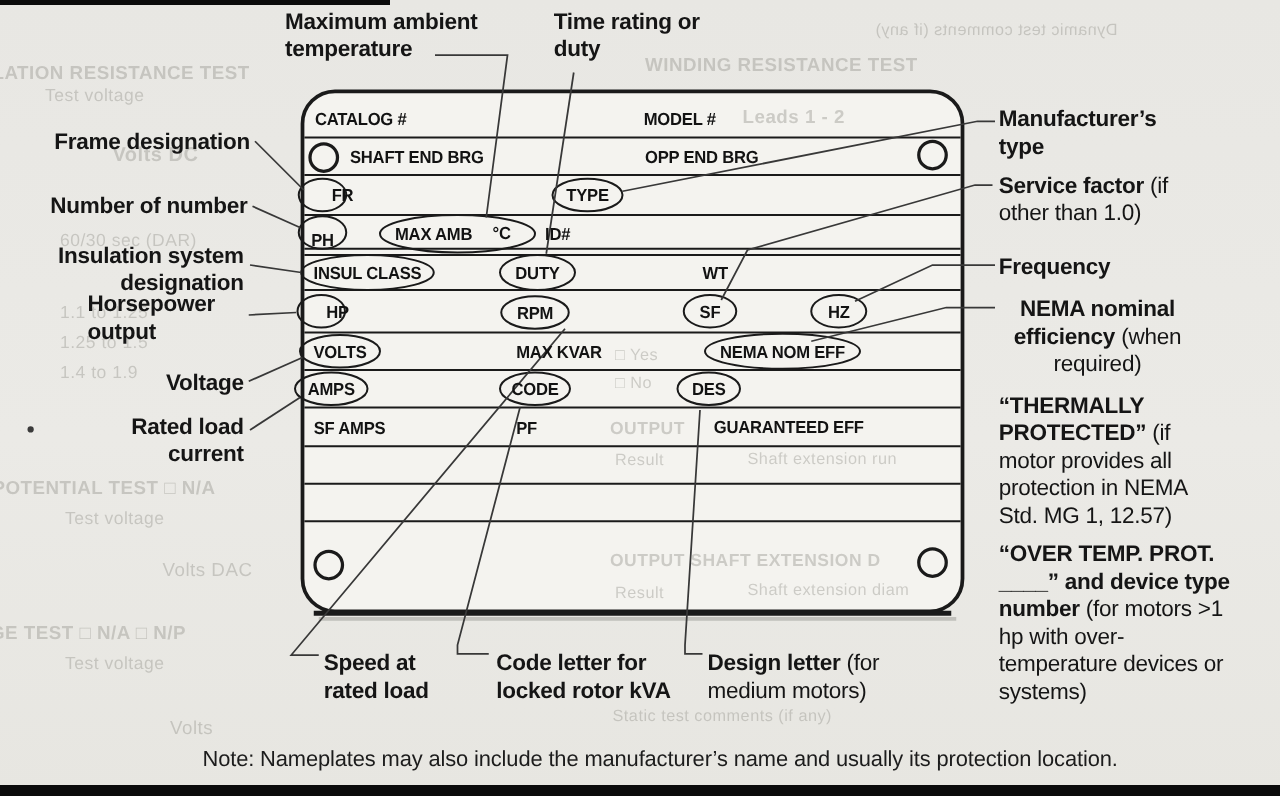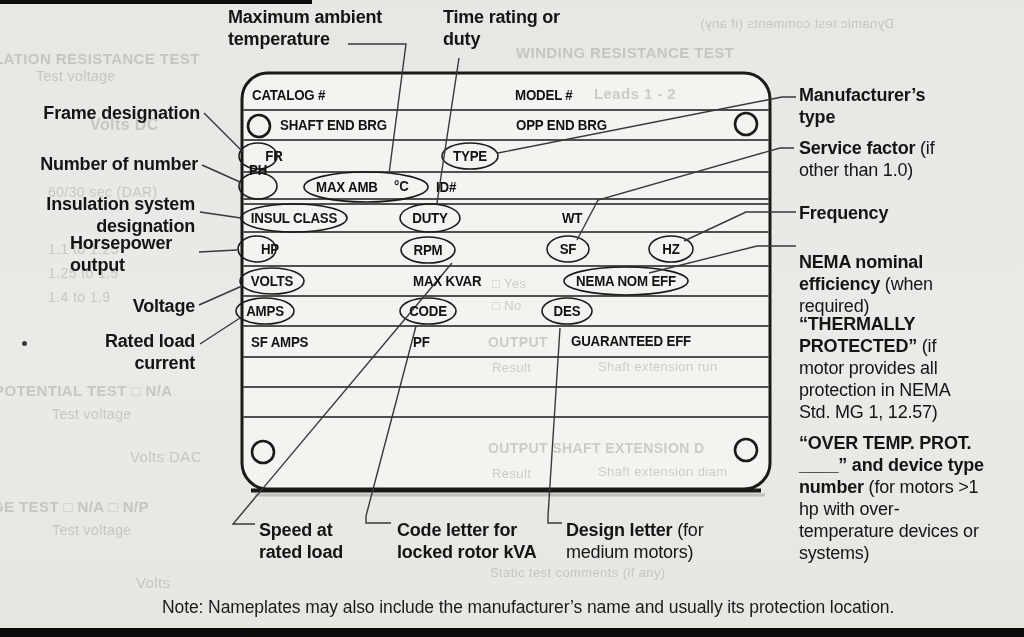--- a/index.html
+++ b/index.html
@@ -112,21 +112,21 @@
     <div class="ghost" style="left: 488px; top: 440px; font-size: 14px; font-weight: 700;">OUTPUT SHAFT EXTENSION D</div>
     <div class="ghost" style="left: 492px; top: 466px; font-size: 13px; font-weight: 400;">Result</div>
     <div class="ghost" style="left: 598px; top: 464px; font-size: 13px; font-weight: 400;">Shaft extension diam</div>
     <div class="ghost" style="left: 490px; top: 565px; font-size: 13px; font-weight: 400;">Static test comments (if any)</div>
     <div class="plate-text pt-l" style="left: 252px; top: 95px;">CATALOG #</div>
     <div class="plate-text pt-l" style="left: 515px; top: 95px;">MODEL #</div>
     <div class="plate-text pt-l" style="left: 280px; top: 125px;">SHAFT END BRG</div>
     <div class="plate-text pt-l" style="left: 516px; top: 125px;">OPP END BRG</div>
     <div class="plate-text pt-c" style="left: 258px; top: 156px; margin-left: 16px;">FR</div>
     <div class="plate-text pt-c" style="left: 470px; top: 156px;">TYPE</div>
-    <div class="plate-text pt-c" style="left: 258px; top: 170px;">PH</div>
+    <div class="plate-text pt-c" style="left: 258px; top: 192px;">PH</div>
     <div class="plate-text pt-l" style="left: 316px; top: 187px;">MAX AMB</div>
     <div class="plate-text pt-l" style="left: 394px; top: 186px;">°C</div>
     <div class="plate-text pt-l" style="left: 436px; top: 187px;">ID#</div>
     <div class="plate-text pt-c" style="left: 294px; top: 218px;">INSUL CLASS</div>
     <div class="plate-text pt-c" style="left: 430px; top: 218px;">DUTY</div>
     <div class="plate-text pt-l" style="left: 562px; top: 218px;">WT</div>
     <div class="plate-text pt-c" style="left: 270px; top: 249px;">HP</div>
     <div class="plate-text pt-c" style="left: 428px; top: 250px;">RPM</div>
     <div class="plate-text pt-c" style="left: 568px; top: 249px;">SF</div>
     <div class="plate-text pt-c" style="left: 671px; top: 249px;">HZ</div>
@@ -143,21 +143,21 @@
     <div class="callout" style="left: 443px; top: 6px; width: 120px; text-align: left;"><span>Time rating or duty</span></div>
     <div class="callout" style="left: 20px; top: 102px; width: 180px; text-align: right;"><span>Frame designation</span></div>
     <div class="callout" style="left: 18px; top: 153px; width: 180px; text-align: right;"><span>Number of number</span></div>
     <div class="callout" style="left: 40px; top: 193px; width: 155px; text-align: right;"><span>Insulation system designation</span></div>
     <div class="callout" style="left: 70px; top: 232px; width: 125px; text-align: left;"><span>Horsepower output</span></div>
     <div class="callout" style="left: 65px; top: 295px; width: 130px; text-align: right;"><span>Voltage</span></div>
     <div class="callout" style="left: 85px; top: 330px; width: 110px; text-align: right;"><span>Rated load current</span></div>
     <div class="callout" style="left: 799px; top: 84px; width: 155px; text-align: left;"><span>Manufacturer’s type</span></div>
     <div class="callout" style="left: 799px; top: 137px; width: 160px; text-align: left;"><span>Service factor</span><span class="rg"> (if other than 1.0)</span></div>
     <div class="callout" style="left: 799px; top: 202px; width: 150px; text-align: left;"><span>Frequency</span></div>
-    <div class="callout" style="left: 799px; top: 251px; width: 158px; text-align: left;"><span>NEMA nominal efficiency</span><span class="rg"> (when required)</span></div>
+    <div class="callout" style="left: 799px; top: 236px; width: 158px; text-align: center;"><span>NEMA nominal efficiency</span><span class="rg"> (when required)</span></div>
     <div class="callout" style="left: 799px; top: 313px; width: 175px; text-align: left;"><span>“THERMALLY PROTECTED”</span><span class="rg"> (if motor provides all protection in NEMA Std. MG 1, 12.57)</span></div>
     <div class="callout" style="left: 799px; top: 432px; width: 185px; text-align: left;"><span>“OVER TEMP. PROT. ____” and device type number</span><span class="rg"> (for motors &gt;1 hp with over-temperature devices or systems)</span></div>
     <div class="callout" style="left: 259px; top: 519px; width: 100px; text-align: left;"><span>Speed at rated load</span></div>
     <div class="callout" style="left: 397px; top: 519px; width: 170px; text-align: left;"><span>Code letter for locked rotor kVA</span></div>
     <div class="callout" style="left: 566px; top: 519px; width: 165px; text-align: left;"><span>Design letter</span><span class="rg"> (for medium motors)</span></div>
     <div class="bar" style="left: 0px; top: 0px; width: 312px; height: 4px;"></div>
     <div class="bar" style="left: 0px; top: 628px; width: 1024px; height: 9px;"></div>
     <div class="dot" style="left: 22px; top: 341px; width: 5px; height: 5px;"></div>
   </div>
 

